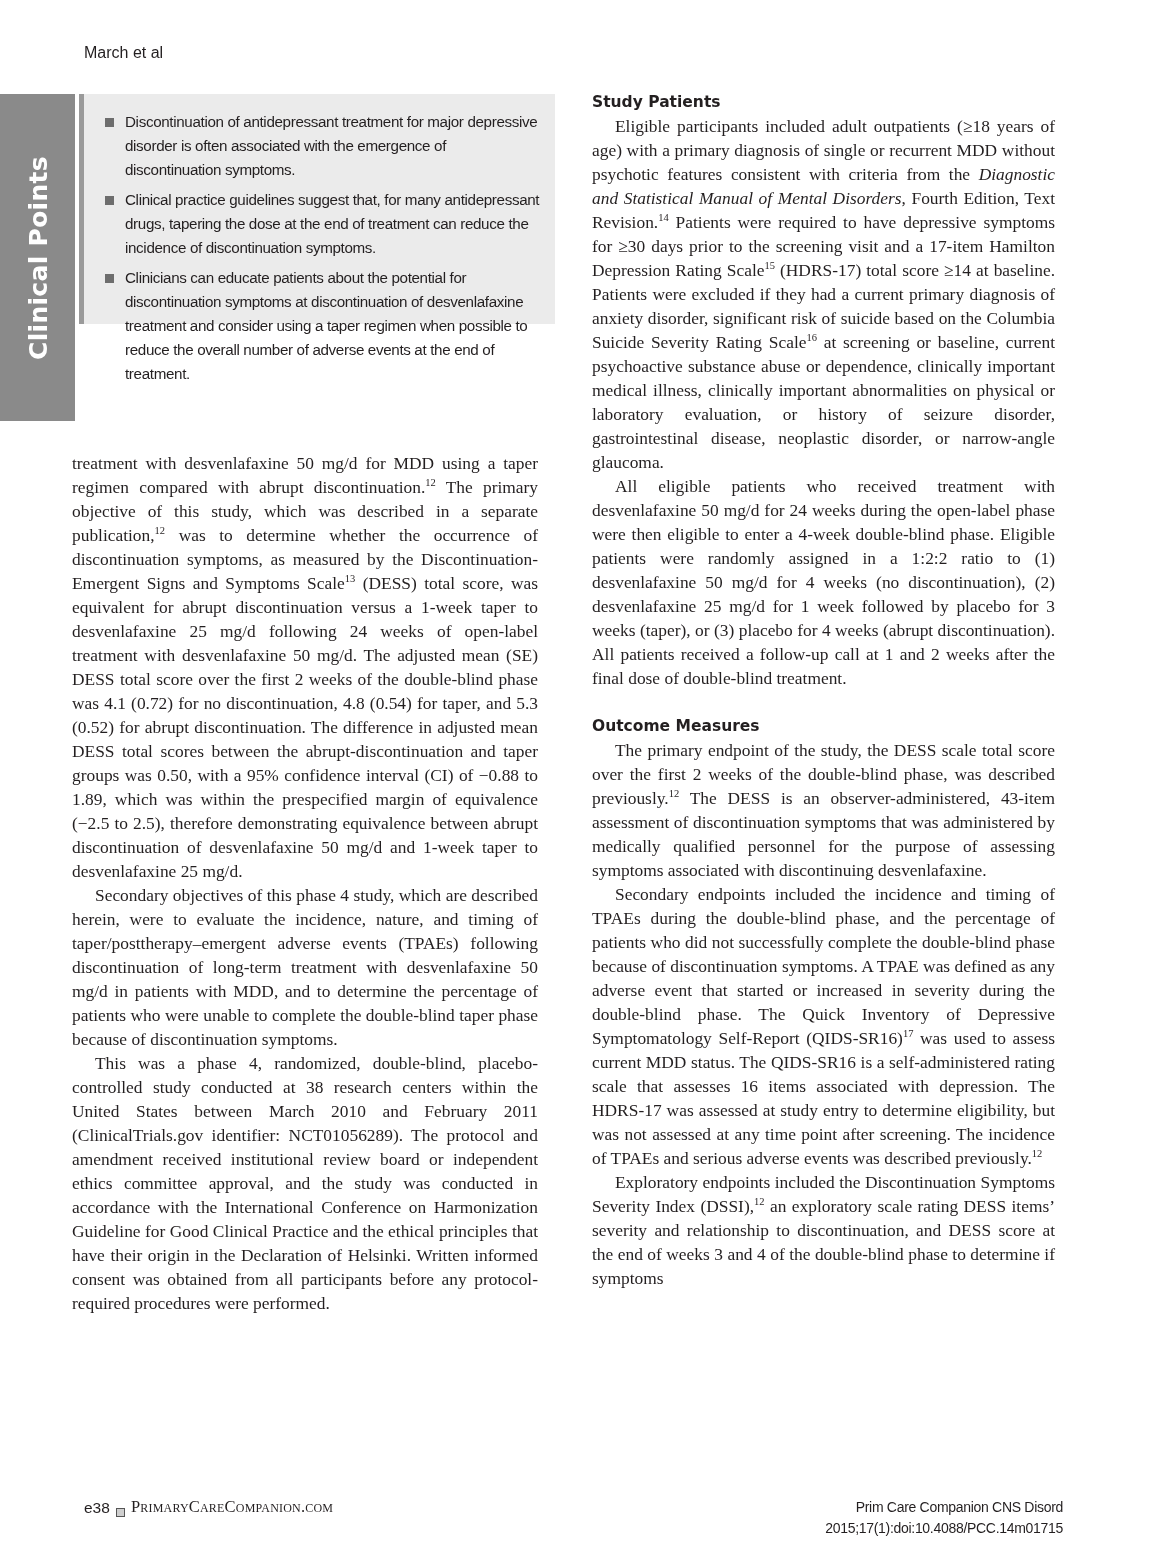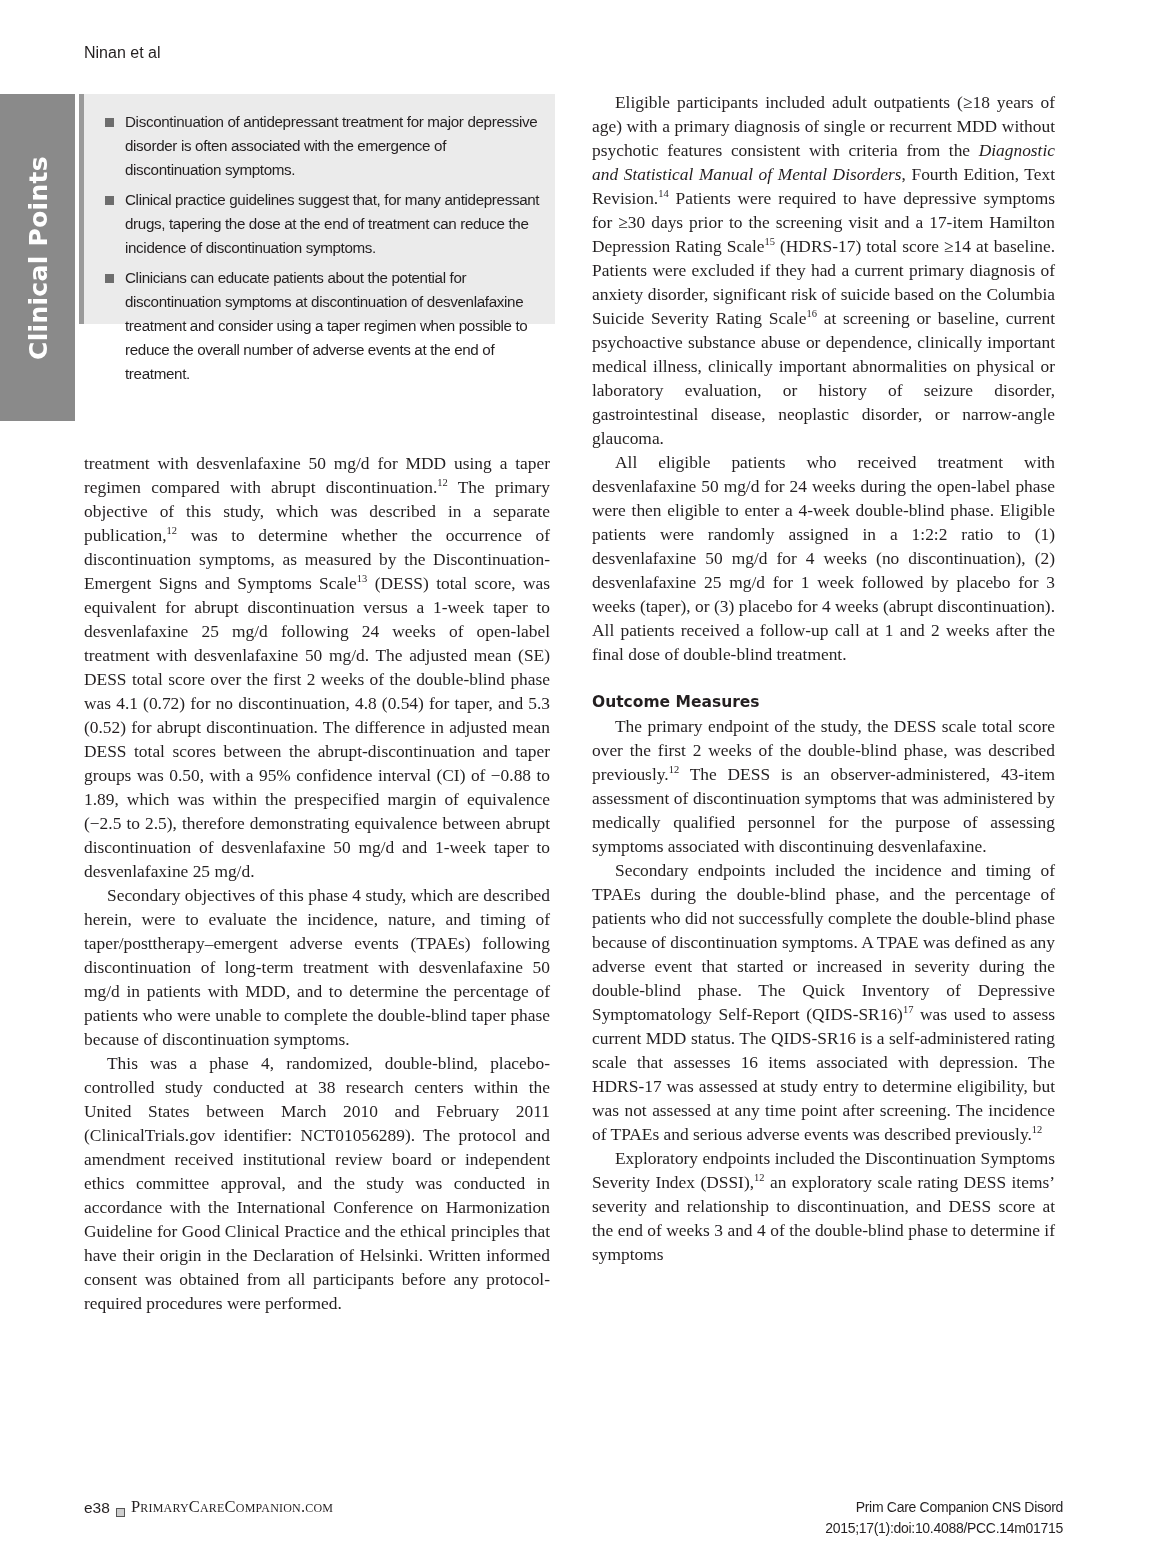--- a/index.html
+++ b/index.html
@@ -5,38 +5,38 @@
   html, body { margin: 0; padding: 0; background: #ffffff; }
   body { width: 1170px; height: 1566px; position: relative; overflow: hidden; color: #231f20; }
   .running-head { position: absolute; left: 84px; top: 44px; font-family: "Liberation Sans", sans-serif; font-size: 16px; color: #231f20; }
   .cp-tab { position: absolute; left: 0; top: 94px; width: 75px; height: 327px; background: #8a8a8a; }
   .cp-tab-label { position: absolute; left: 50%; top: 50%; transform: translate(-50%, -50%) rotate(-90deg); color: #ffffff; font-family: "DejaVu Sans", sans-serif; font-weight: bold; font-size: 25px; white-space: nowrap; letter-spacing: 0.3px; }
   .cp-box { position: absolute; left: 79px; top: 94px; width: 476px; height: 230px; background: #ebebeb; border-left: 5px solid #9a9a9a; box-sizing: border-box; }
   .cp-list { list-style: none; margin: 0; padding: 16px 12px 0 41px; font-family: "Liberation Sans", sans-serif; font-size: 15.2px; line-height: 24px; color: #231f20; letter-spacing: -0.35px; }
   .cp-list li { position: relative; margin-bottom: 6px; }
   .cp-list li .bullet { position: absolute; left: -20px; top: 8px; width: 9px; height: 9px; background: #6d6d6d; }
   .col { position: absolute; font-family: "Liberation Serif", serif; font-size: 17.4px; line-height: 24px; text-align: justify; color: #231f20; }
-  .col-left { left: 84px; top: 451px; width: 466px; }
+  .col-left { left: 72px; top: 451px; width: 466px; }
   .col-right { left: 592px; top: 90px; width: 463px; }
   .col p { margin: 0; text-indent: 0; hyphens: manual; }
   .col p.indent { text-indent: 23px; }
   .col sup { font-size: 10.5px; line-height: 0; vertical-align: 7px; }
   .section-head { font-family: "DejaVu Sans", sans-serif; font-weight: bold; font-size: 15.5px; line-height: 24px; margin: 0; text-align: left; color: #231f20; }
   .section-head.gap { margin-top: 24px; }
   .method-head { font-family: "DejaVu Sans", sans-serif; font-weight: bold; font-size: 16px; text-align: center; margin: 24px 0 0 0; line-height: 24px; letter-spacing: 0.5px; }
   .footer-left { position: absolute; left: 84px; top: 1497px; font-family: "Liberation Sans", sans-serif; font-size: 15.5px; color: #231f20; display: flex; align-items: flex-end; gap: 6px; }
   .footer-box { display: inline-block; width: 9px; height: 9px; border: 1.5px solid #555; background: #cfcfcf; box-sizing: border-box; }
   .footer-site { font-family: "Liberation Serif", serif; font-variant: small-caps; font-size: 16.5px; letter-spacing: 0.2px; }
   .footer-right { position: absolute; right: 107px; top: 1497px; text-align: right; font-family: "Liberation Sans", sans-serif; font-size: 14px; line-height: 21px; color: #231f20; letter-spacing: -0.3px; }
   i { font-style: italic; }
 </style>
 </head>
 <body>
 
-<div class="running-head">Ninan et al</div>
+<div class="running-head">March et al</div>
 
 <div class="cp-tab">
   <div class="cp-tab-label">Clinical Points</div>
 </div>
 
 <div class="cp-box">
   <ul class="cp-list">
     <li>
       <span class="bullet"></span>
       <span>Discontinuation of antidepressant treatment for major depressive disorder is often associated with the emergence of discontinuation symptoms.</span>
@@ -52,20 +52,21 @@
   </ul>
 </div>
 
 <div class="col col-left">
   <p><span>treatment with desvenlafaxine 50 mg/d for MDD using a taper regimen compared with abrupt discontinuation.</span><sup>12</sup><span> The primary objective of this study, which was described in a separate publication,</span><sup>12</sup><span> was to determine whether the occurrence of discontinuation symptoms, as measured by the Discontinuation-Emergent Signs and Symptoms Scale</span><sup>13</sup><span> (DESS) total score, was equivalent for abrupt discontinuation versus a 1-week taper to desvenlafaxine 25 mg/d following 24 weeks of open-label treatment with desvenlafaxine 50 mg/d. The adjusted mean (SE) DESS total score over the first 2 weeks of the double-blind phase was 4.1 (0.72) for no discontinuation, 4.8 (0.54) for taper, and 5.3 (0.52) for abrupt discontinuation. The difference in adjusted mean DESS total scores between the abrupt-discontinuation and taper groups was 0.50, with a 95% confidence interval (CI) of −0.88 to 1.89, which was within the prespecified margin of equivalence (−2.5 to 2.5), therefore demonstrating equivalence between abrupt discontinuation of desvenlafaxine 50 mg/d and 1-week taper to desvenlafaxine 25 mg/d.</span></p>
   <p class="indent">Secondary objectives of this phase 4 study, which are described herein, were to evaluate the incidence, nature, and timing of taper/posttherapy–emergent adverse events (TPAEs) following discontinuation of long-term treatment with desvenlafaxine 50 mg/d in patients with MDD, and to determine the percentage of patients who were unable to complete the double-blind taper phase because of discontinuation symptoms.</p>
   <p class="indent">This was a phase 4, randomized, double-blind, placebo-controlled study conducted at 38 research centers within the United States between March 2010 and February 2011 (ClinicalTrials.gov identifier: NCT01056289). The protocol and amendment received institutional review board or independent ethics committee approval, and the study was conducted in accordance with the International Conference on Harmonization Guideline for Good Clinical Practice and the ethical principles that have their origin in the Declaration of Helsinki. Written informed consent was obtained from all participants before any protocol-required procedures were performed.</p>
 </div>
 
 <div class="col col-right">
+  <h3 class="section-head">Study Patients</h3>
   <p class="indent"><span>Eligible participants included adult outpatients (≥18 years of age) with a primary diagnosis of single or recurrent MDD without psychotic features consistent with criteria from the </span><i>Diagnostic and Statistical Manual of Mental Disorders</i><span>, Fourth Edition, Text Revision.</span><sup>14</sup><span> Patients were required to have depressive symptoms for ≥30 days prior to the screening visit and a 17-item Hamilton Depression Rating Scale</span><sup>15</sup><span> (HDRS-17) total score ≥14 at baseline. Patients were excluded if they had a current primary diagnosis of anxiety disorder, significant risk of suicide based on the Columbia Suicide Severity Rating Scale</span><sup>16</sup><span> at screening or baseline, current psychoactive substance abuse or dependence, clinically important medical illness, clinically important abnormalities on physical or laboratory evaluation, or history of seizure disorder, gastrointestinal disease, neoplastic disorder, or narrow-angle glaucoma.</span></p>
 
   <p class="indent">All eligible patients who received treatment with desvenlafaxine 50 mg/d for 24 weeks during the open-label phase were then eligible to enter a 4-week double-blind phase. Eligible patients were randomly assigned in a 1:2:2 ratio to (1) desvenlafaxine 50 mg/d for 4 weeks (no discontinuation), (2) desvenlafaxine 25 mg/d for 1 week followed by placebo for 3 weeks (taper), or (3) placebo for 4 weeks (abrupt discontinuation). All patients received a follow-up call at 1 and 2 weeks after the final dose of double-blind treatment.</p>
 
   <h3 class="section-head gap">Outcome Measures</h3>
   <p class="indent"><span>The primary endpoint of the study, the DESS scale total score over the first 2 weeks of the double-blind phase, was described previously.</span><sup>12</sup><span> The DESS is an observer-administered, 43-item assessment of discontinuation symptoms that was administered by medically qualified personnel for the purpose of assessing symptoms associated with discontinuing desvenlafaxine.</span></p>
   <p class="indent"><span>Secondary endpoints included the incidence and timing of TPAEs during the double-blind phase, and the percentage of patients who did not successfully complete the double-blind phase because of discontinuation symptoms. A TPAE was defined as any adverse event that started or increased in severity during the double-blind phase. The Quick Inventory of Depressive Symptomatology Self-Report (QIDS-SR16)</span><sup>17</sup><span> was used to assess current MDD status. The QIDS-SR16 is a self-administered rating scale that assesses 16 items associated with depression. The HDRS-17 was assessed at study entry to determine eligibility, but was not assessed at any time point after screening. The incidence of TPAEs and serious adverse events was described previously.</span><sup>12</sup></p>
   <p class="indent"><span>Exploratory endpoints included the Discontinuation Symptoms Severity Index (DSSI),</span><sup>12</sup><span> an exploratory scale rating DESS items’ severity and relationship to discontinuation, and DESS score at the end of weeks 3 and 4 of the double-blind phase to determine if symptoms</span></p>
 </div>
 

